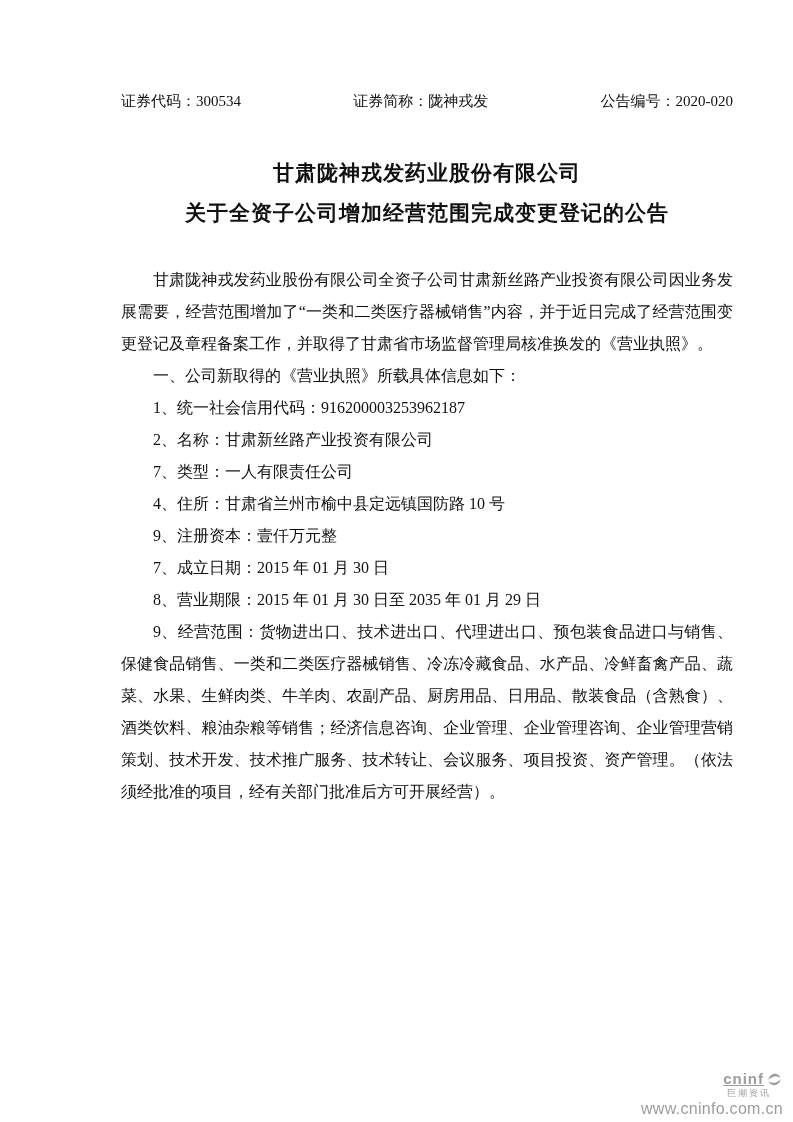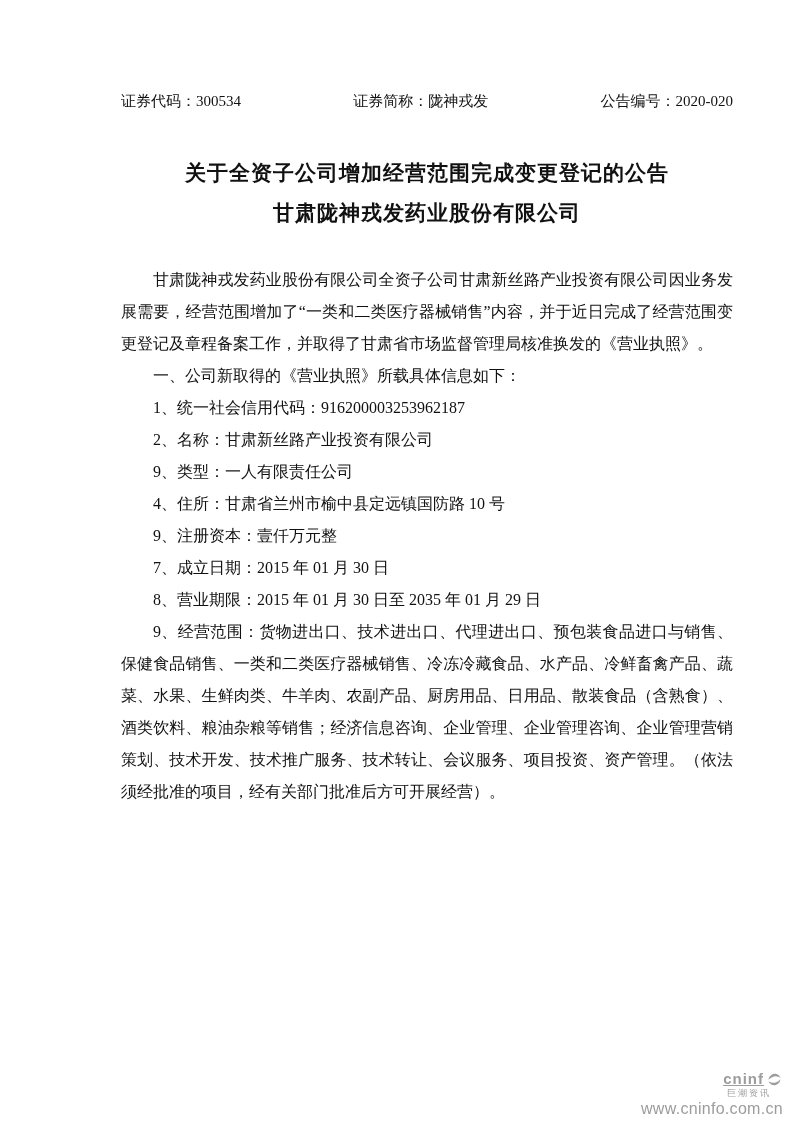--- a/index.html
+++ b/index.html
@@ -106,31 +106,31 @@
 
 <div class="page">
 
   <div class="doc-header">
     <span>证券代码：300534</span>
     <span>证券简称：陇神戎发</span>
     <span>公告编号：2020-020</span>
   </div>
 
   <div class="title-block">
+    <h1 class="doc-title">甘肃陇神戎发药业股份有限公司</h1>
     <h1 class="doc-title">关于全资子公司增加经营范围完成变更登记的公告</h1>
-    <h1 class="doc-title">甘肃陇神戎发药业股份有限公司</h1>
   </div>
 
 
   <div class="body-flow">
     <p>甘肃陇神戎发药业股份有限公司全资子公司甘肃新丝路产业投资有限公司因业务发展需要，经营范围增加了“一类和二类医疗器械销售”内容，并于近日完成了经营范围变更登记及章程备案工作，并取得了甘肃省市场监督管理局核准换发的《营业执照》。</p>
     <p class="section-heading">一、公司新取得的《营业执照》所载具体信息如下：</p>
     <div>1、统一社会信用代码：916200003253962187</div>
     <div>2、名称：甘肃新丝路产业投资有限公司</div>
-    <div>9、类型：一人有限责任公司</div>
+    <div>7、类型：一人有限责任公司</div>
     <div>4、住所：甘肃省兰州市榆中县定远镇国防路 10 号</div>
     <div>9、注册资本：壹仟万元整</div>
     <div>7、成立日期：2015 年 01 月 30 日</div>
     <div>8、营业期限：2015 年 01 月 30 日至 2035 年 01 月 29 日</div>
     <p>9、经营范围：货物进出口、技术进出口、代理进出口、预包装食品进口与销售、保健食品销售、一类和二类医疗器械销售、冷冻冷藏食品、水产品、冷鲜畜禽产品、蔬菜、水果、生鲜肉类、牛羊肉、农副产品、厨房用品、日用品、散装食品（含熟食）、酒类饮料、粮油杂粮等销售；经济信息咨询、企业管理、企业管理咨询、企业管理营销策划、技术开发、技术推广服务、技术转让、会议服务、项目投资、资产管理。（依法须经批准的项目，经有关部门批准后方可开展经营）。</p>
   </div>
 
   <div class="page-footer">
     <div class="logo-row">
       <span class="logo-text">cninf</span>

